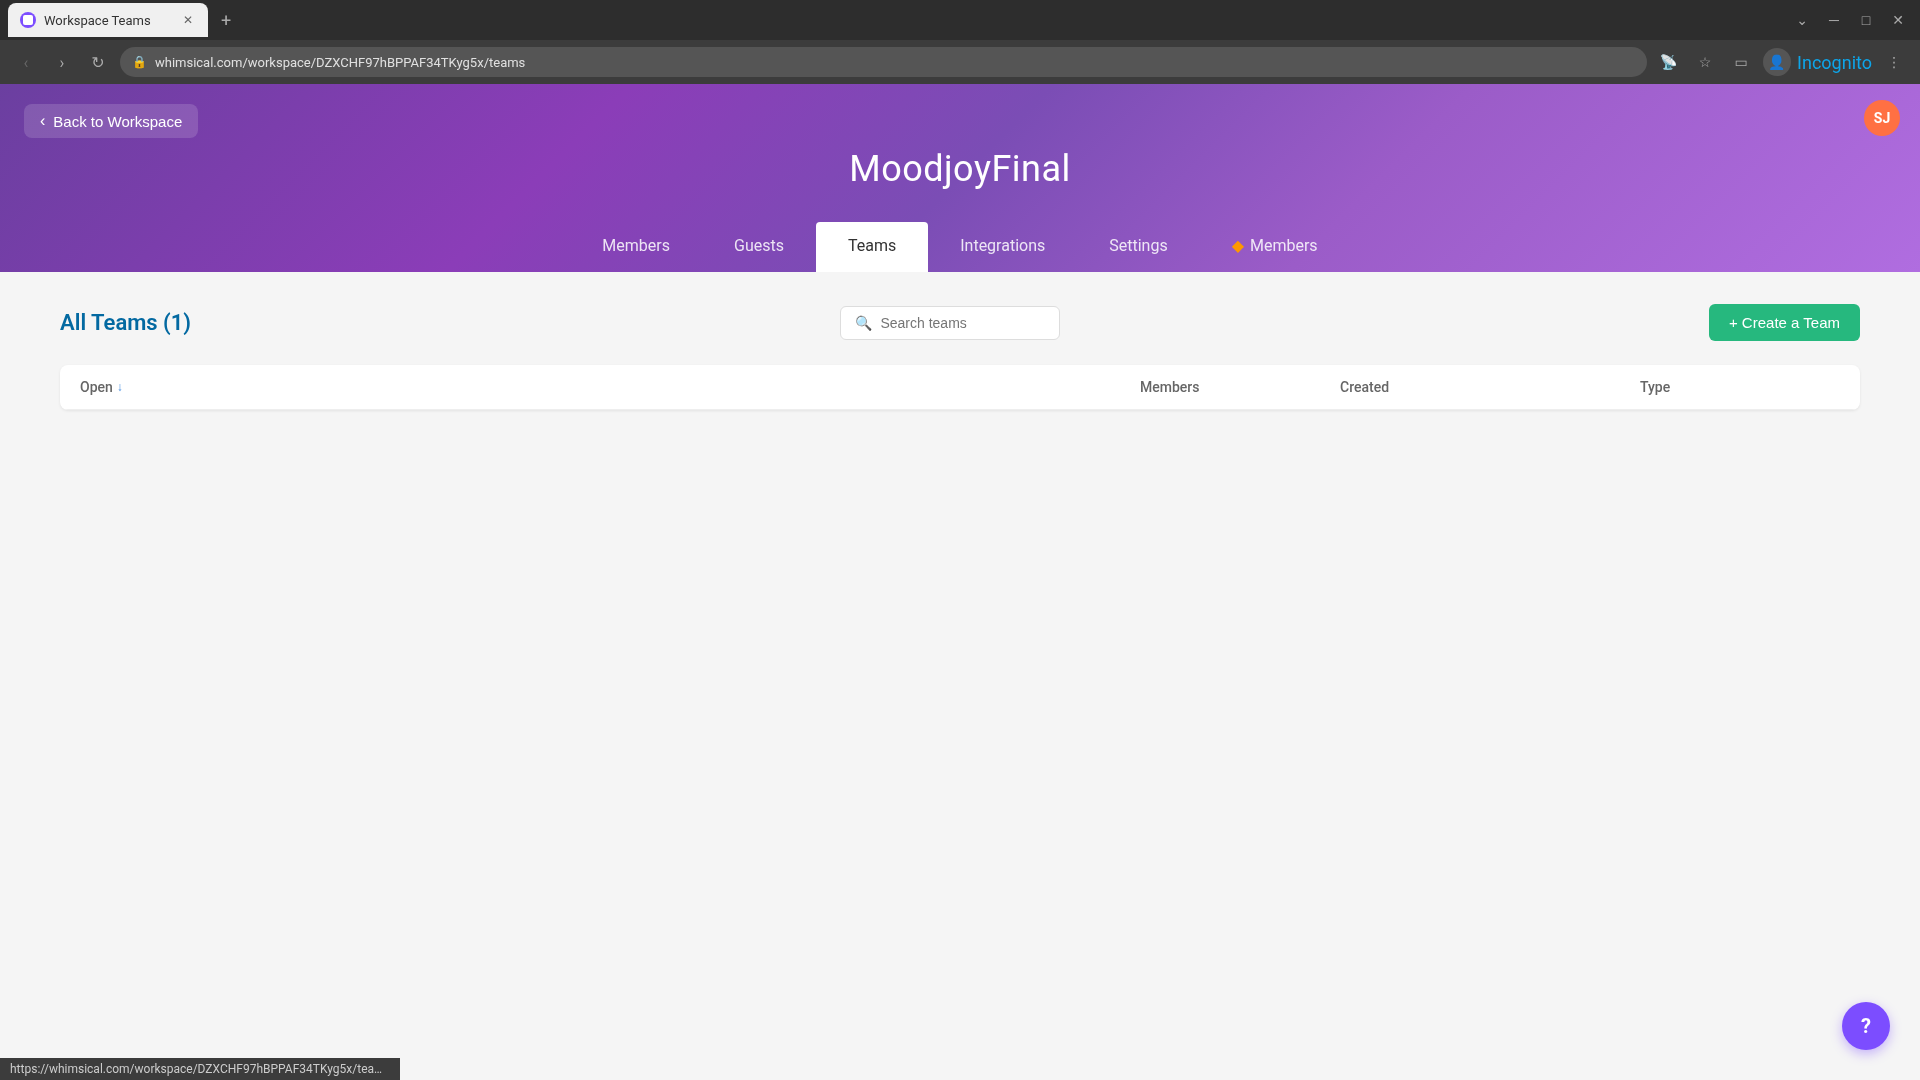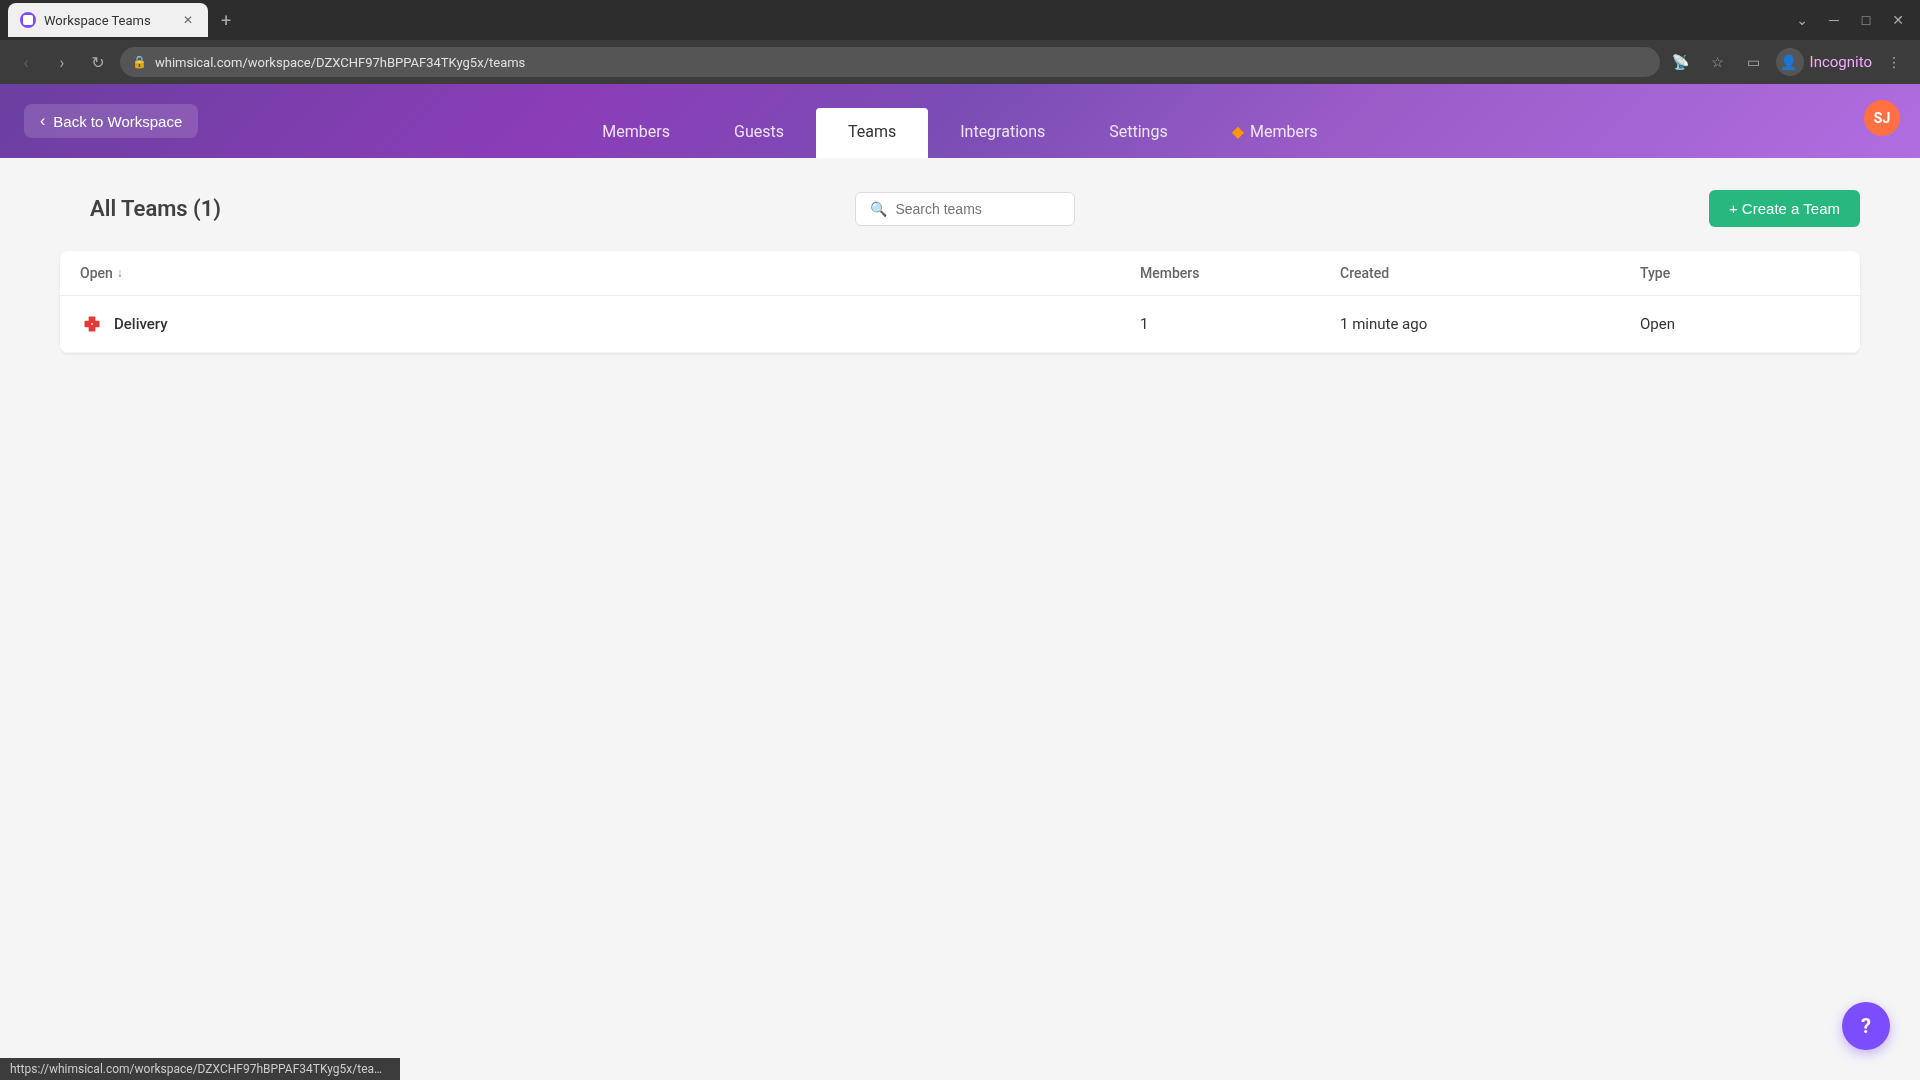--- a/index.html
+++ b/index.html
@@ -19,41 +19,41 @@
 
     .toolbar { display: flex; align-items: center; height: 44px; background: #3c3c3c; padding: 0 12px; gap: 8px; }
     .nav-btn { width: 28px; height: 28px; border-radius: 50%; display: flex; align-items: center; justify-content: center; color: #aaa; font-size: 16px; cursor: pointer; }
     .nav-btn.disabled { color: #666; cursor: default; }
     .address-bar { flex: 1; height: 30px; background: #555; border-radius: 15px; display: flex; align-items: center; padding: 0 12px; gap: 8px; }
     .address-bar-url { font-size: 13px; color: #e0e0e0; }
     .toolbar-actions { display: flex; align-items: center; gap: 8px; }
     .toolbar-icon { width: 28px; height: 28px; border-radius: 50%; display: flex; align-items: center; justify-content: center; color: #aaa; font-size: 14px; cursor: pointer; }
     .incognito-area { display: flex; align-items: center; gap: 6px; }
     .incognito-avatar { width: 28px; height: 28px; border-radius: 50%; background: #555; display: flex; align-items: center; justify-content: center; }
-    .incognito-label { font-size: 15px; color: #f0abfc; }
+    .incognito-label { font-size: 18px; color: #0ea5e9; }
 
     
     .page { width: 100%; height: calc(1080px - 84px); display: flex; flex-direction: column; }
 
     
     .header { background: linear-gradient(135deg, #6b3fa0 0%, #8b3db8 30%, #7b4db5 50%, #9b5cc8 70%, #b06de0 100%); padding: 24px 0 0 0; position: relative; }
     .back-btn { position: absolute; top: 20px; left: 24px; display: flex; align-items: center; gap: 8px; background: rgba(255,255,255,0.15); border-radius: 8px; padding: 8px 16px; cursor: pointer; color: white; font-size: 15px; text-decoration: none; border: none; }
     .back-arrow { font-size: 16px; }
     .user-avatar { position: absolute; top: 16px; right: 20px; width: 36px; height: 36px; border-radius: 50%; background: #ff7043; display: flex; align-items: center; justify-content: center; color: white; font-size: 14px; font-weight: bold; cursor: pointer; }
     .workspace-title { text-align: center; color: white; font-size: 36px; font-weight: 400; padding: 40px 0 32px; letter-spacing: 0.5px; }
 
     
     .tabs-nav { display: flex; justify-content: center; gap: 0; }
     .tab-nav-item { padding: 14px 32px; color: rgba(255,255,255,0.85); font-size: 16px; cursor: pointer; border-bottom: 3px solid transparent; transition: all 0.2s; }
     .tab-nav-item.active { background: white; color: #333; border-radius: 4px 4px 0 0; border-bottom: none; }
 
     
     .main-content { background: #f5f5f5; flex: 1; padding: 32px 60px; }
     .content-header { display: flex; align-items: center; justify-content: space-between; margin-bottom: 24px; }
-    .all-teams-title { font-size: 22px; font-weight: 600; color: #404040; margin-left: 30px; }
+    .all-teams-title { font-size: 22px; font-weight: 600; color: #0369a1; }
     .search-box { display: flex; align-items: center; gap: 8px; background: white; border: 1px solid #ddd; border-radius: 6px; padding: 8px 14px; width: 220px; }
     .search-icon { color: #999; font-size: 14px; }
     .search-input { border: none; outline: none; font-size: 14px; color: #999; width: 100%; background: transparent; }
     .create-team-btn { display: flex; align-items: center; gap: 8px; background: #26b87e; color: white; border: none; border-radius: 6px; padding: 10px 20px; font-size: 15px; font-weight: 500; cursor: pointer; }
 
     
     .teams-table { background: white; border-radius: 8px; overflow: hidden; box-shadow: 0 1px 3px rgba(0,0,0,0.08); }
     .table-header { display: grid; grid-template-columns: 1fr 200px 300px 200px; padding: 14px 20px; border-bottom: 1px solid #eee; }
     .table-header-cell { font-size: 14px; color: #666; font-weight: 500; }
     .table-header-cell.sortable { display: flex; align-items: center; gap: 4px; cursor: pointer; }
@@ -123,20 +123,21 @@
   <div class="header">
     <button class="back-btn">
       <span class="back-arrow">‹</span>
       <span>Back to Workspace</span>
     </button>
 
     <div class="user-avatar">
       <span>SJ</span>
     </div>
 
+    <h1 class="workspace-title">MoodjoyFinal</h1>
 
     <div class="tabs-nav">
       <div class="tab-nav-item">Members</div>
       <div class="tab-nav-item">Guests</div>
       <div class="tab-nav-item active">Teams</div>
       <div class="tab-nav-item">Integrations</div>
       <div class="tab-nav-item">Settings</div>
       <div class="tab-nav-item" style="display:flex;align-items:center;gap:6px;">
         <span style="color:#ff9800;">◆</span>
         <span>Members</span>
@@ -162,36 +163,20 @@
       <div class="table-header">
         <div class="table-header-cell sortable">
           <span>Open</span>
           <span class="sort-icon">↓</span>
         </div>
         <div class="table-header-cell">Members</div>
         <div class="table-header-cell">Created</div>
         <div class="table-header-cell">Type</div>
       </div>
 
-      <div class="table-row">
-        <div class="team-name-cell">
-          <div class="team-icon">
-            <svg viewBox="0 0 24 24" fill="none" xmlns="http://www.w3.org/2000/svg">
-              <rect x="3" y="8" width="8" height="8" rx="1" fill="#e53935"></rect>
-              <rect x="13" y="8" width="8" height="8" rx="1" fill="#e53935"></rect>
-              <rect x="8" y="3" width="8" height="8" rx="1" fill="#e53935"></rect>
-              <rect x="8" y="13" width="8" height="8" rx="1" fill="#e53935"></rect>
-            </svg>
-          </div>
-          <span>Delivery</span>
-        </div>
-        <div class="table-cell">1</div>
-        <div class="table-cell">1 minute ago</div>
-        <div class="table-cell">Open</div>
-      </div>
     </div>
   </div>
 </div>
 
 <div class="help-btn">
   <span>?</span>
 </div>
 
 <div class="status-bar">
   <span>https://whimsical.com/workspace/DZXCHF97hBPPAF34TKyg5x/teams</span>

